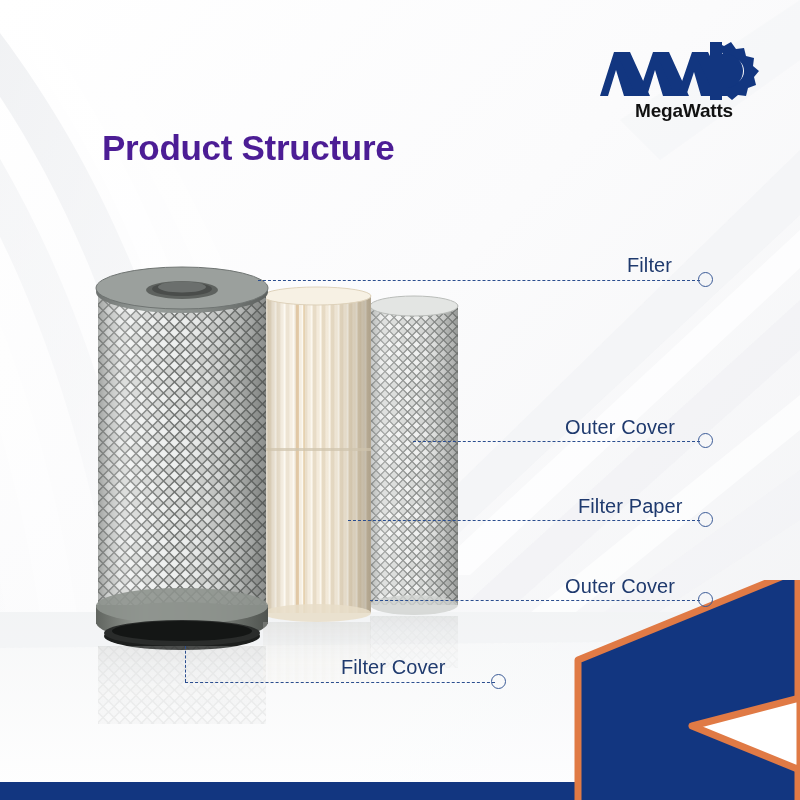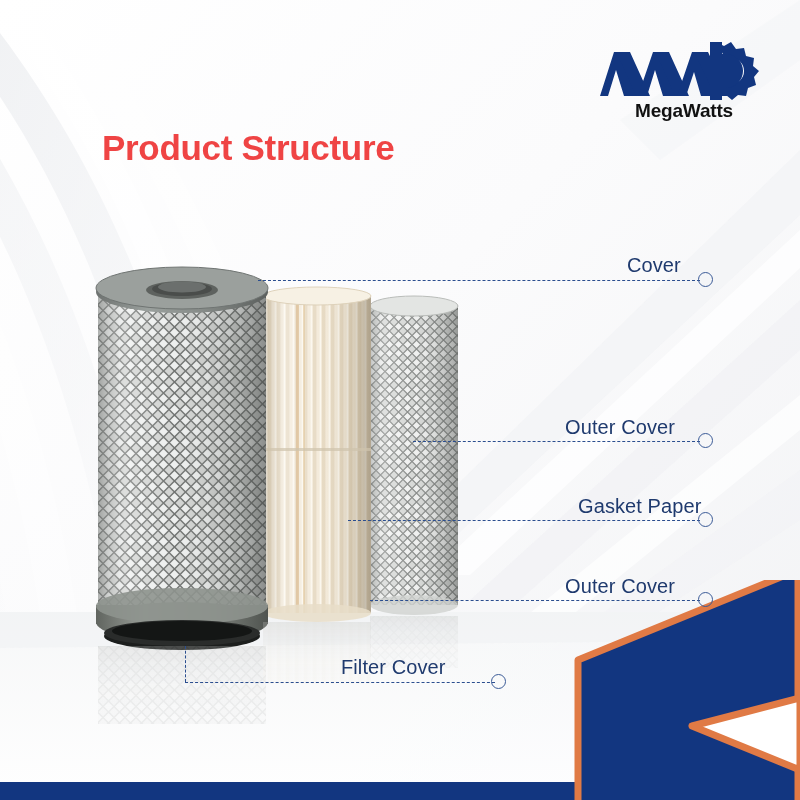--- a/index.html
+++ b/index.html
@@ -23,21 +23,21 @@
     text-align:center;
     font-size:19px; font-weight:bold; color:#111111;
     letter-spacing:-0.2px;
     font-family:"Liberation Sans", sans-serif;
     white-space:nowrap;
   }
 
   
   .page-title {
     position:absolute; left:102px; top:128px; z-index:20;
-    font-size:35px; font-weight:bold; color:#ef4444;
+    font-size:35px; font-weight:bold; color:#4c1d95;
     letter-spacing:-0.3px;
     font-family:"Liberation Sans", sans-serif;
     white-space:nowrap;
   }
 
   
   .product-group { position:absolute; left:70px; top:250px; width:420px; height:480px; z-index:10; }
 
   
   .callout { position:absolute; z-index:30; }
@@ -256,33 +256,33 @@
       <rect x="193" y="372" width="108" height="62" fill="url(#pleat)" opacity="0.18"></rect>
       <rect x="193" y="372" width="108" height="62" fill="url(#reflG)"></rect>
       <rect x="300" y="366" width="88" height="52" fill="url(#meshBack)" opacity="0.13"></rect>
       <rect x="300" y="366" width="88" height="52" fill="url(#reflG)"></rect>
     </g>
   </svg>
 
   <div class="callout">
     <div class="dashline" style="left:258px; top:280px; width:442px;"></div>
     <div class="callout-dot" style="left:698px; top:272px;"></div>
-    <div class="callout-label" style="left:627px; top:254px;">Cover</div>
+    <div class="callout-label" style="left:627px; top:254px;">Filter</div>
   </div>
 
   <div class="callout">
     <div class="dashline" style="left:413px; top:441px; width:287px;"></div>
     <div class="callout-dot" style="left:698px; top:433px;"></div>
     <div class="callout-label" style="left:565px; top:416px;">Outer Cover</div>
   </div>
 
   <div class="callout">
     <div class="dashline" style="left:348px; top:520px; width:352px;"></div>
     <div class="callout-dot" style="left:698px; top:512px;"></div>
-    <div class="callout-label" style="left:578px; top:495px;">Gasket Paper</div>
+    <div class="callout-label" style="left:578px; top:495px;">Filter Paper</div>
   </div>
 
   <div class="callout">
     <div class="dashline" style="left:370px; top:600px; width:330px;"></div>
     <div class="callout-dot" style="left:698px; top:592px;"></div>
     <div class="callout-label" style="left:565px; top:575px;">Outer Cover</div>
   </div>
 
   <div class="callout">
     <div class="dashline-v" style="left:185px; top:646px; height:36px;"></div>

